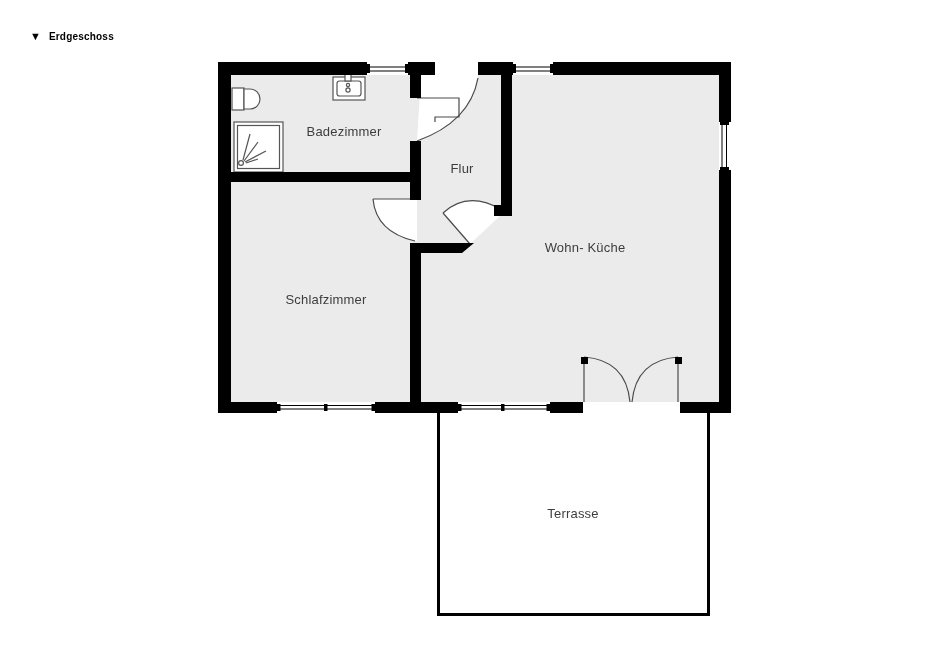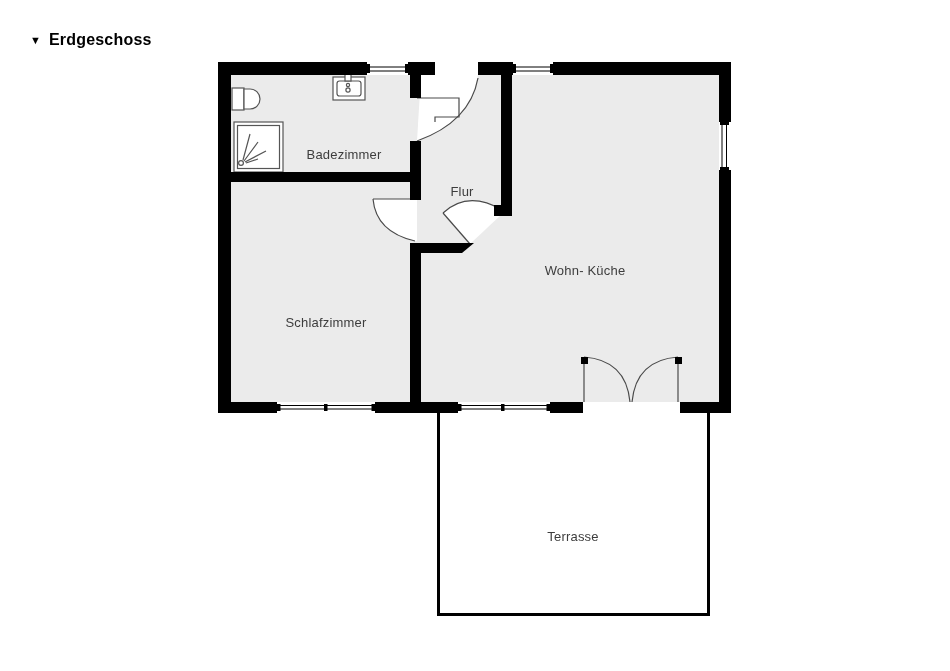--- a/index.html
+++ b/index.html
@@ -6,24 +6,24 @@
   #screen{
     position:relative;width:950px;height:671px;background:#ffffff;overflow:hidden;
     font-family:"Liberation Sans", sans-serif;
   }
   #plan-svg{position:absolute;left:0;top:0;}
   .title-row{
     position:absolute;left:30px;top:31px;display:flex;align-items:center;gap:8px;
     cursor:pointer;
   }
   .title-tri{font-size:11px;color:#000;line-height:1;}
-  .title-text{font-size:16px;font-weight:bold;color:#000;letter-spacing:.2px;}
+  .title-text{font-size:10px;font-weight:bold;color:#000;letter-spacing:.2px;}
   .room-label{
     position:absolute;transform:translate(-50%,-50%);
-    font-size:13px;color:#3d3d3d;white-space:nowrap;letter-spacing:.2px;margin-top:23px;
+    font-size:13px;color:#3d3d3d;white-space:nowrap;letter-spacing:.2px;
   }
   .footer-note{
     position:absolute;left:30px;top:627px;font-size:9.5px;color:#1d1d1d;
     letter-spacing:.25px;white-space:nowrap;
   }
 </style>
 </head>
 <body>
 
 <div id="screen">

